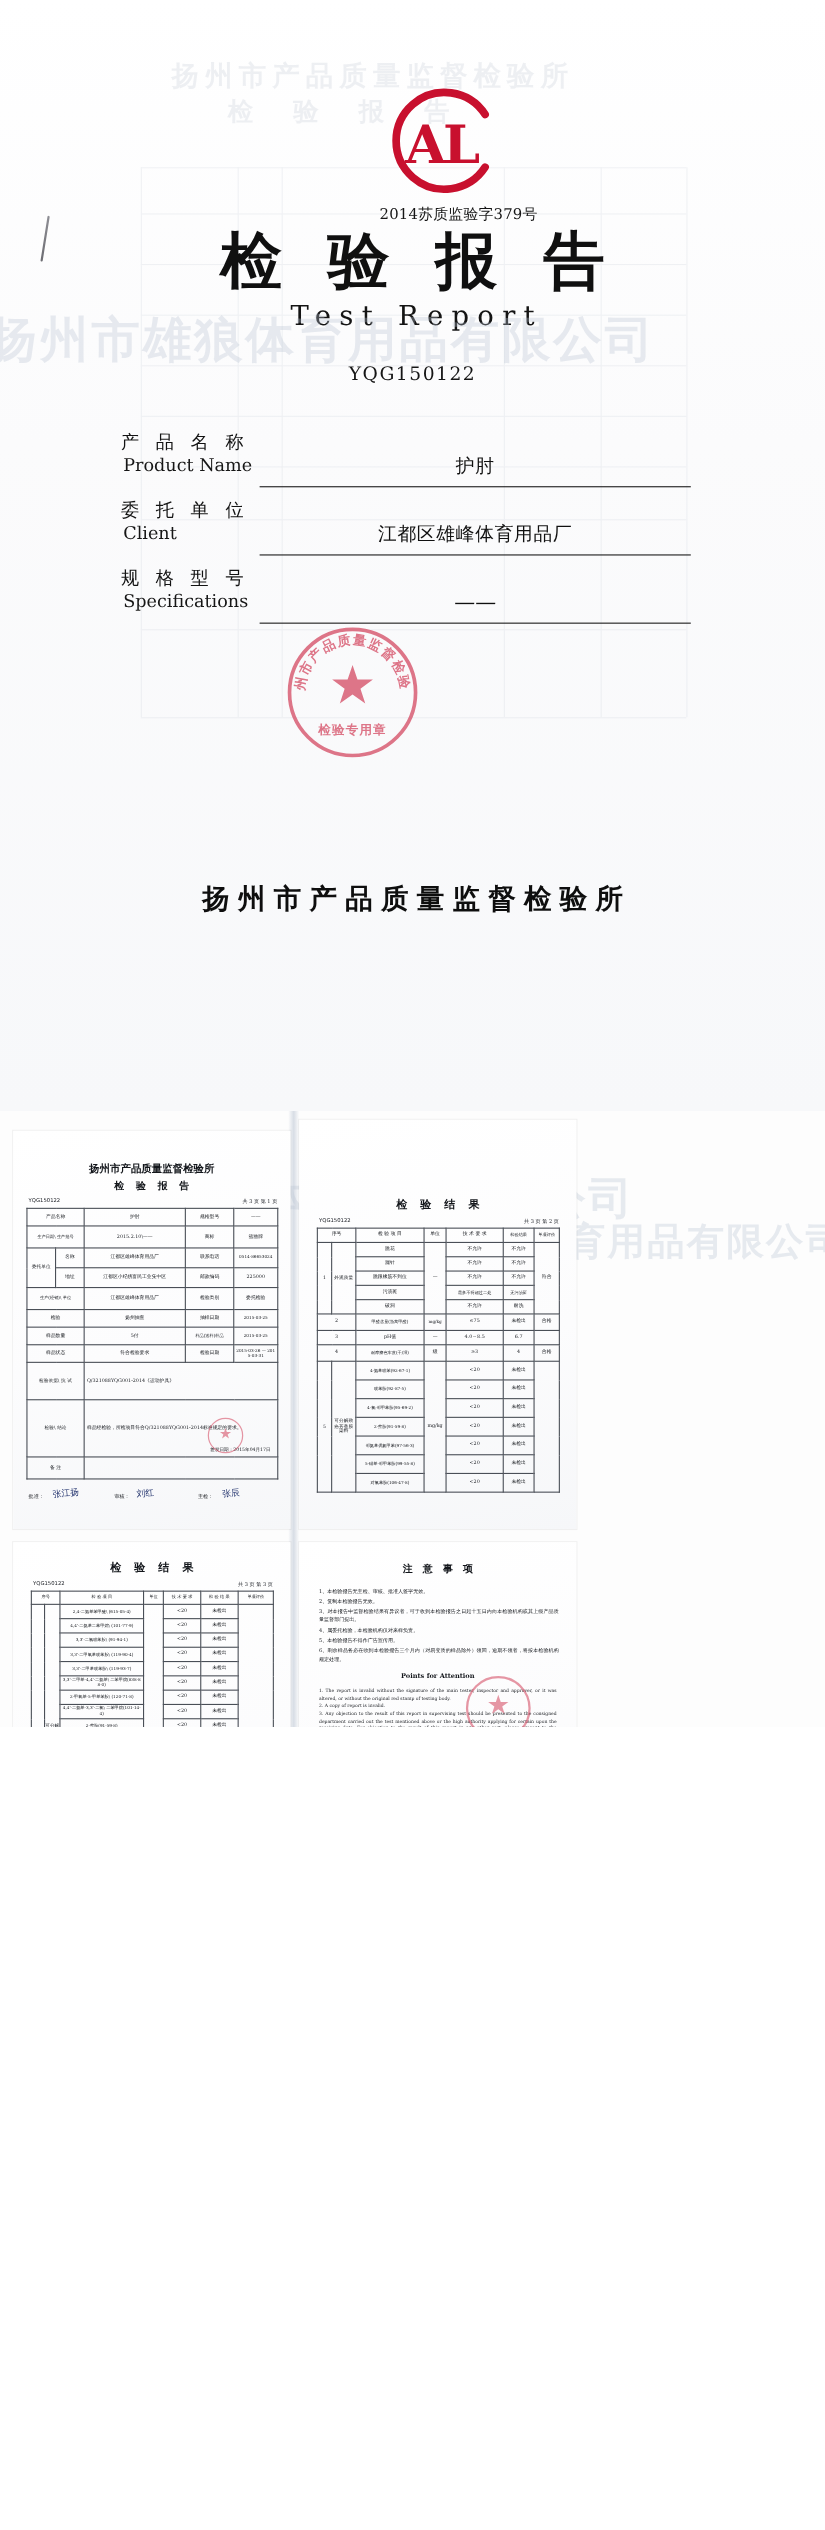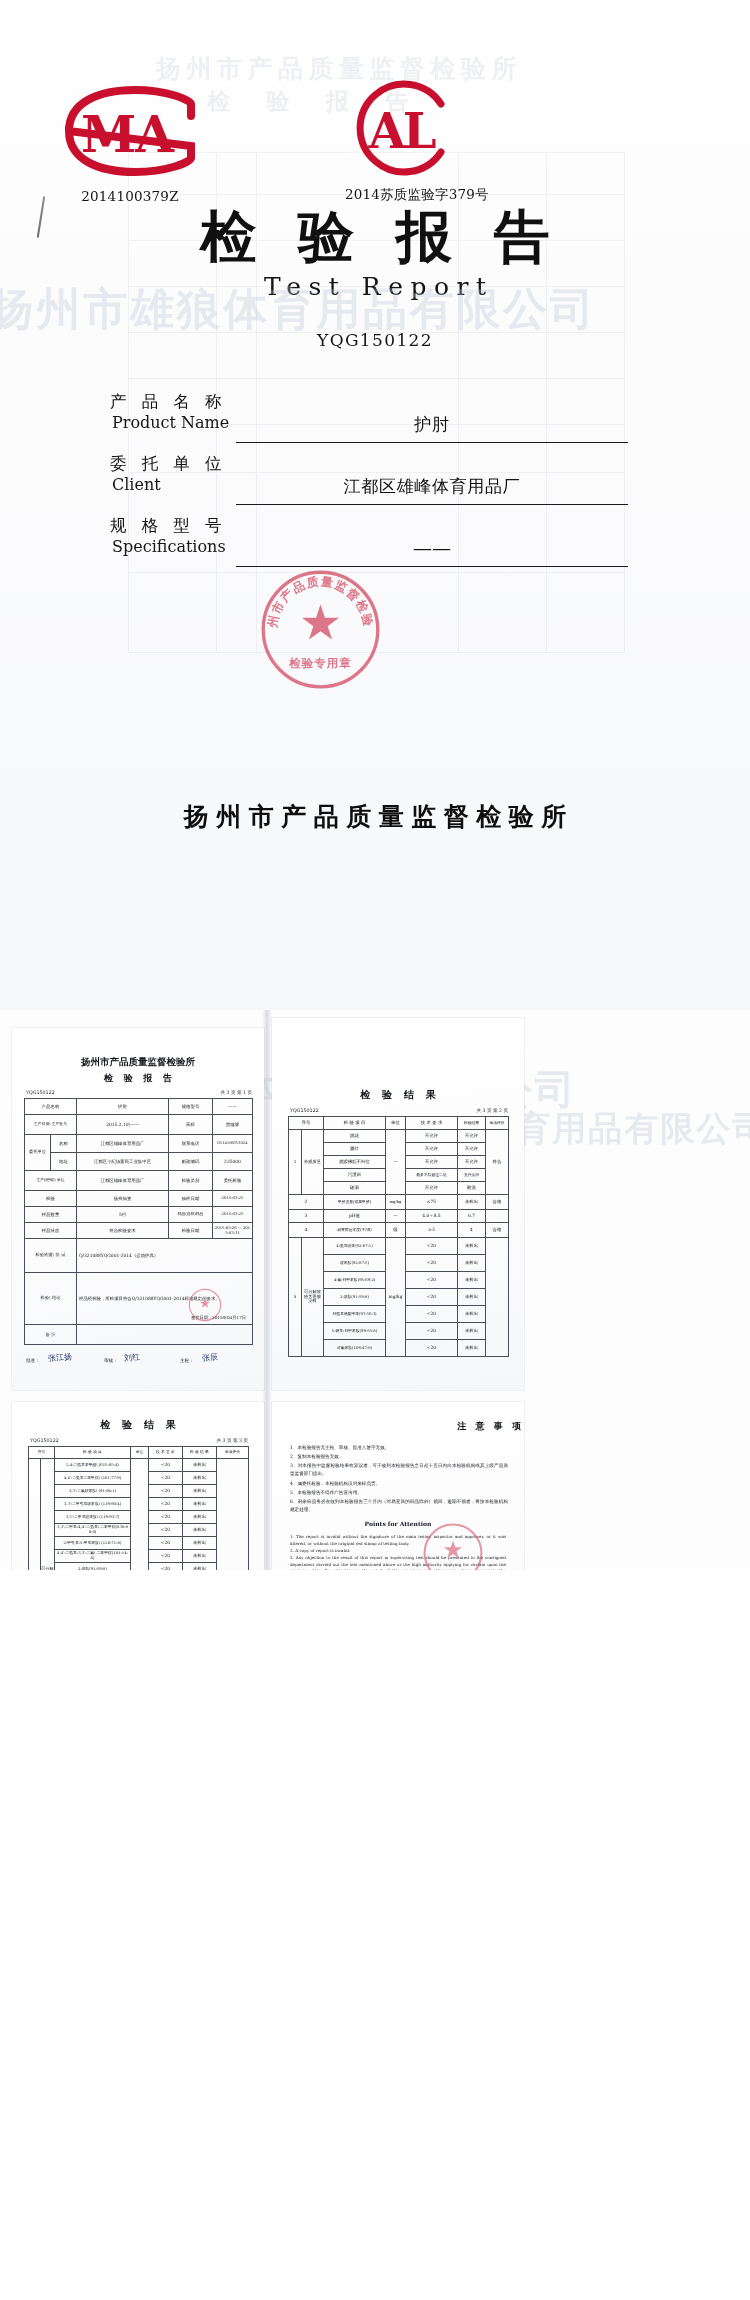--- a/index.html
+++ b/index.html
@@ -268,21 +268,21 @@
   .tbl td.vert{
     font-size:4.2px;
     letter-spacing:.02em;
     line-height:1.05;
     padding:0;
   }
   .tbl td.left{ text-align:left; padding-left:2px; }
 
   .note-title{
     position:absolute; left:0; width:100%;
-    text-align:right;
+    text-align:center;
     font-family:"DejaVu Serif","Liberation Serif",serif;
     font-weight:700;
     color:#13161b;
     letter-spacing:.34em;
     text-indent:.34em;
     white-space:nowrap;
   }
   .note-cn{
     position:absolute;
     font-family:"DejaVu Serif","Liberation Serif",serif;
@@ -375,28 +375,20 @@
       <div class="vl" style="left:0"></div>
       <div class="vl" style="left:88px"></div>
       <div class="vl" style="left:128px"></div>
       <div class="vl" style="left:330px"></div>
       <div class="vl" style="left:418px"></div>
       <div class="vl" style="left:100%"></div>
     </div>
 
     <div class="pencil"></div>
 
-    <div class="mark cma">
-      <svg width="150" height="98" viewBox="0 0 150 98">
-        <path d="M14 49 C14 20 44 8 80 8 C112 8 136 18 136 22
-                 L136 34 M136 64 L136 76 C136 80 112 90 80 90 C44 90 14 78 14 49 Z" fill="none" stroke="#c8102e" stroke-width="8" stroke-linecap="round"></path>
-        <text x="72" y="70" text-anchor="middle" font-family="DejaVu Serif, Liberation Serif, serif" font-weight="700" font-size="50" fill="#c8102e" letter-spacing="-1">MA</text>
-      </svg>
-      <div class="cap">2014100379Z</div>
-    </div>
 
     <div class="mark cal">
       <svg width="120" height="100" viewBox="0 0 120 100">
         <path d="M96 26 A44 44 0 1 0 96 74" fill="none" stroke="#c8102e" stroke-width="7" stroke-linecap="round"></path>
         <text x="56" y="70" text-anchor="middle" font-family="DejaVu Serif, Liberation Serif, serif" font-weight="700" font-size="48" fill="#c8102e" letter-spacing="-3">AL</text>
       </svg>
       <div class="cap">2014苏质监验字379号</div>
     </div>
 
     <div class="main-title">检 验 报 告</div>

